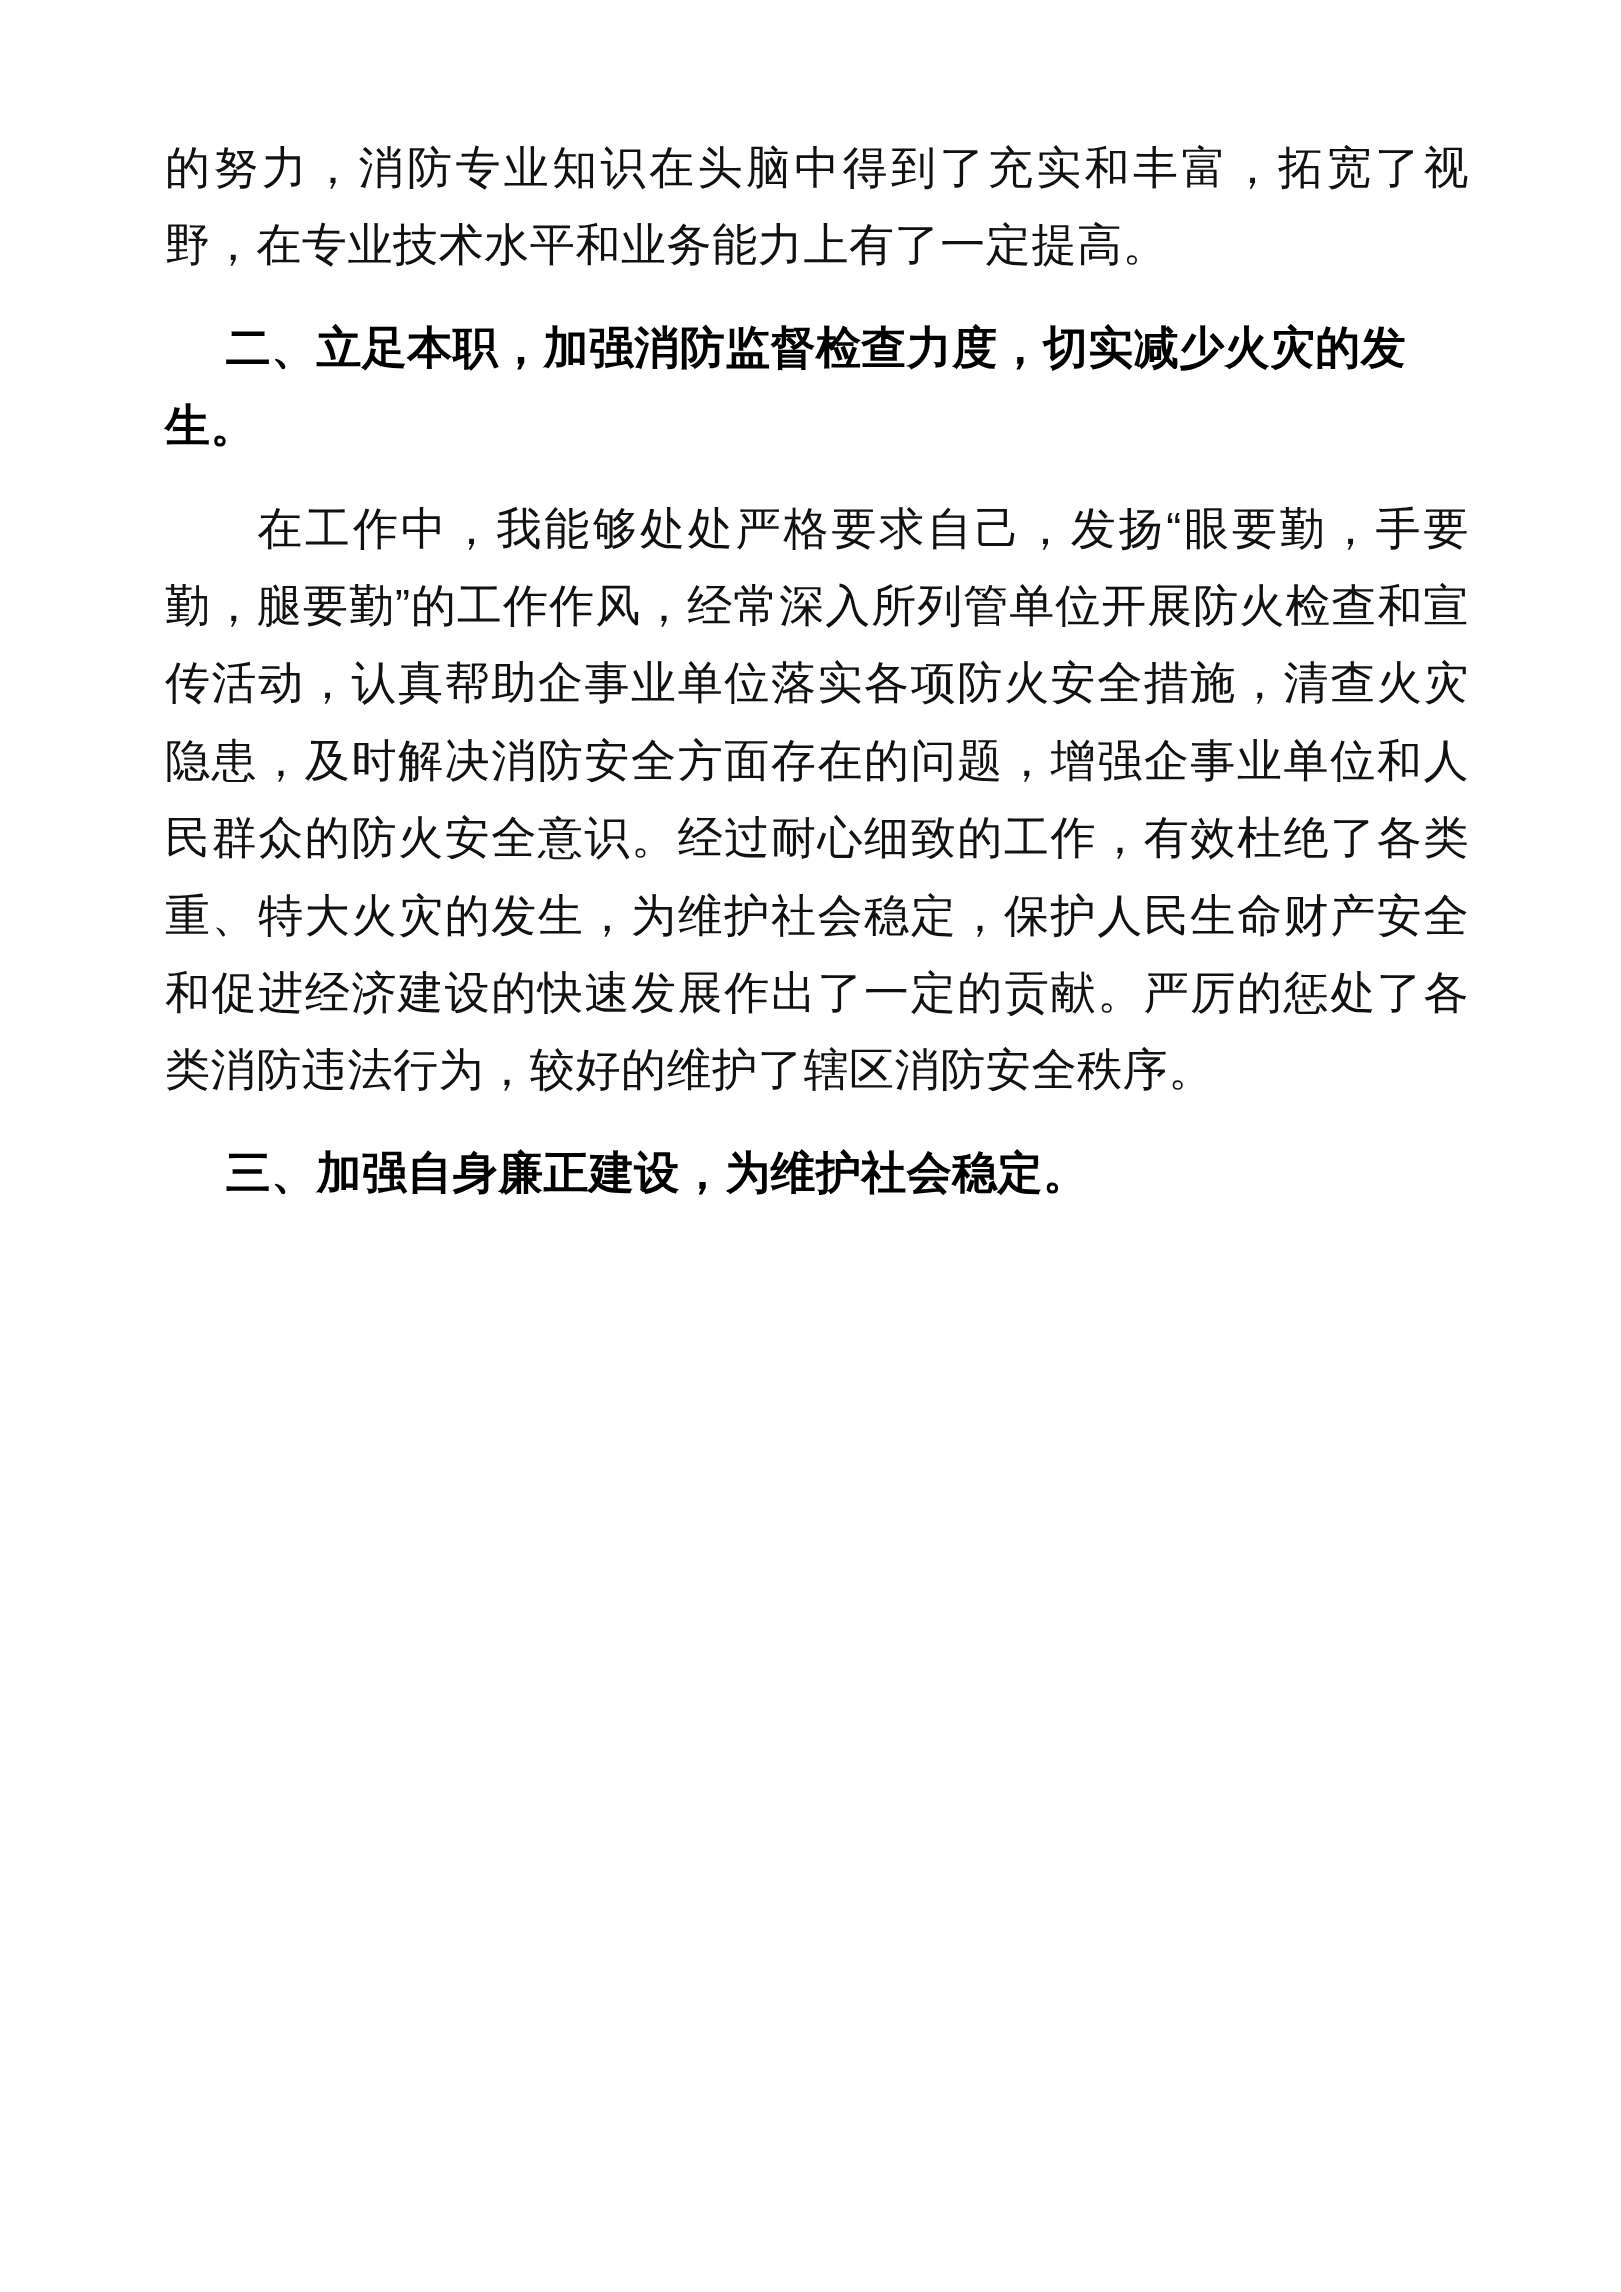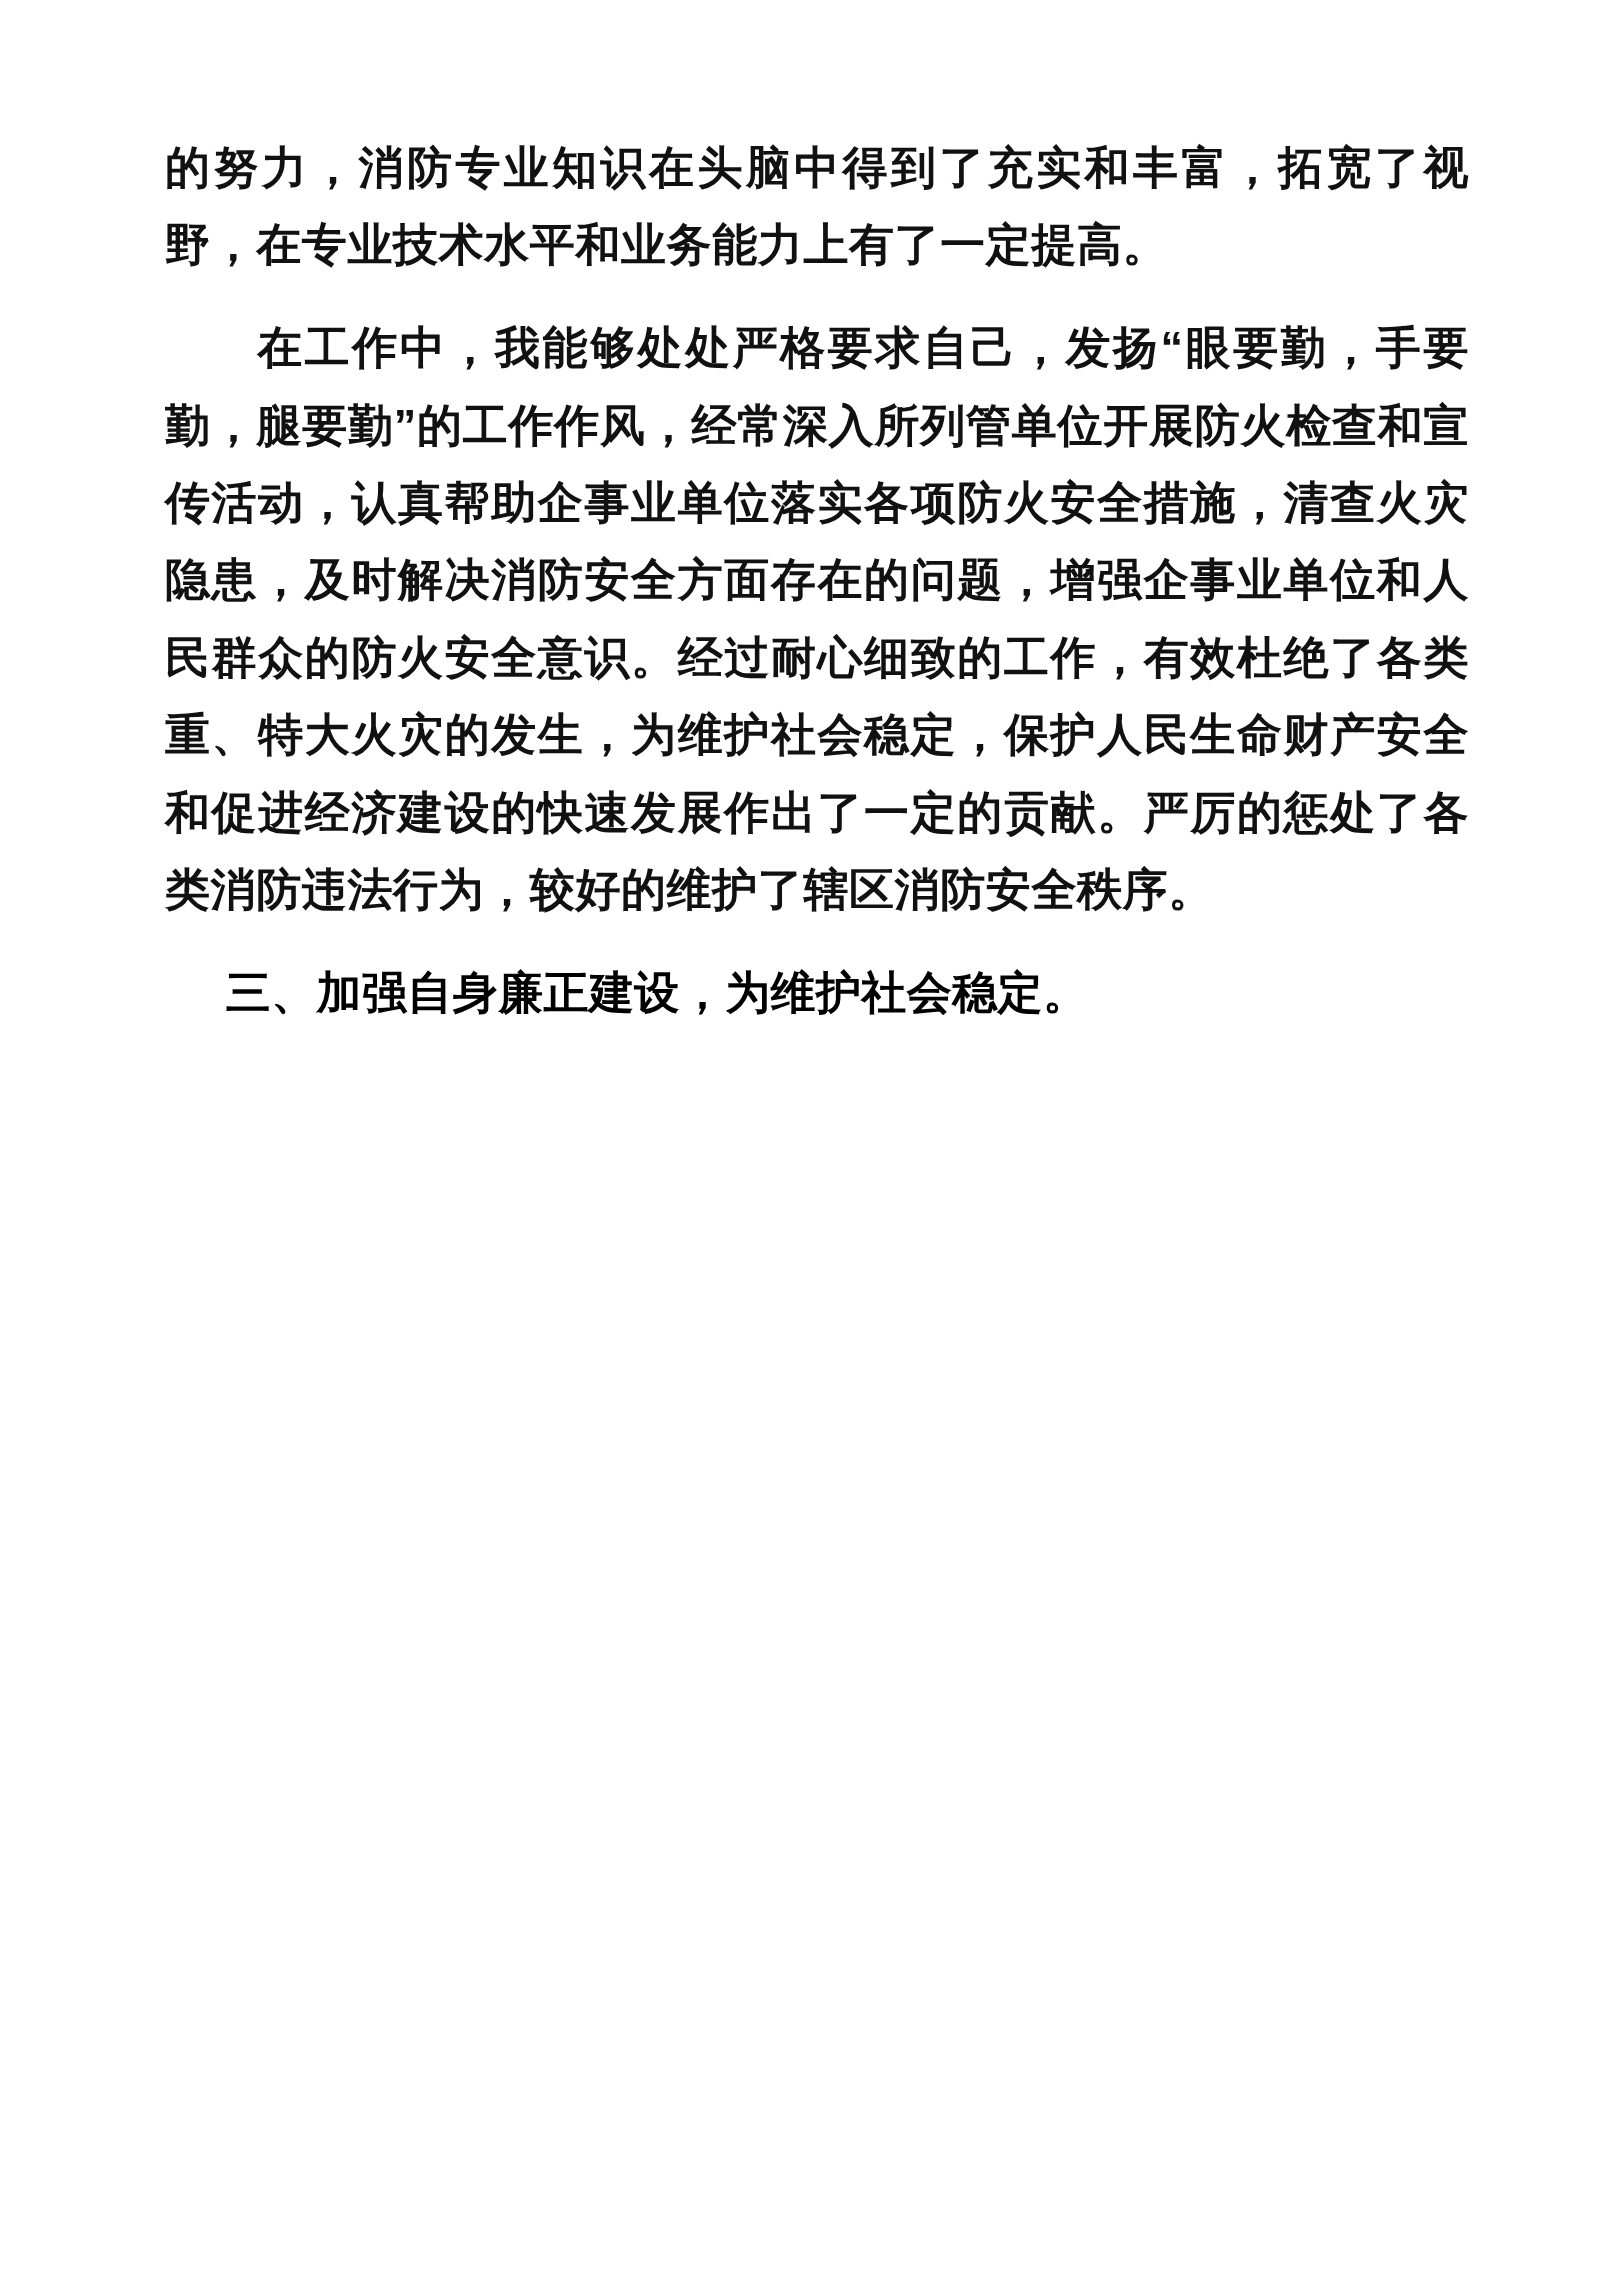--- a/index.html
+++ b/index.html
@@ -25,21 +25,21 @@
     top: 129px;
     width: 1304px;
   }
   .para {
     margin: 0 0 0 0;
     font-size: 45px;
     line-height: 1.72;
     letter-spacing: 0.6px;
     text-align: justify;
     text-justify: inter-character;
-    font-weight: 700;
+    font-weight: 400;
     color: #111111;
   }
   .para.continued {
     text-indent: 0;
   }
   .para.indented {
     text-indent: 2.05em;
   }
   .heading {
     margin: 0;
@@ -63,20 +63,21 @@
   }
 </style>
 </head>
 <body>
 
 <div class="page">
   <div class="doc-body">
 
     <p class="para continued blk">的努力，消防专业知识在头脑中得到了充实和丰富，拓宽了视野，在专业技术水平和业务能力上有了一定提高。</p>
 
+    <p class="heading blk">二、立足本职，加强消防监督检查力度，切实减少火灾的发生。</p>
 
     <p class="para indented blk">在工作中，我能够处处严格要求自己，发扬“眼要勤，手要勤，腿要勤”的工作作风，经常深入所列管单位开展防火检查和宣传活动，认真帮助企事业单位落实各项防火安全措施，清查火灾隐患，及时解决消防安全方面存在的问题，增强企事业单位和人民群众的防火安全意识。经过耐心细致的工作，有效杜绝了各类重、特大火灾的发生，为维护社会稳定，保护人民生命财产安全和促进经济建设的快速发展作出了一定的贡献。严厉的惩处了各类消防违法行为，较好的维护了辖区消防安全秩序。</p>
 
     <p class="heading blk">三、加强自身廉正建设，为维护社会稳定。</p>
 
 
   </div>
 </div>
 
 

